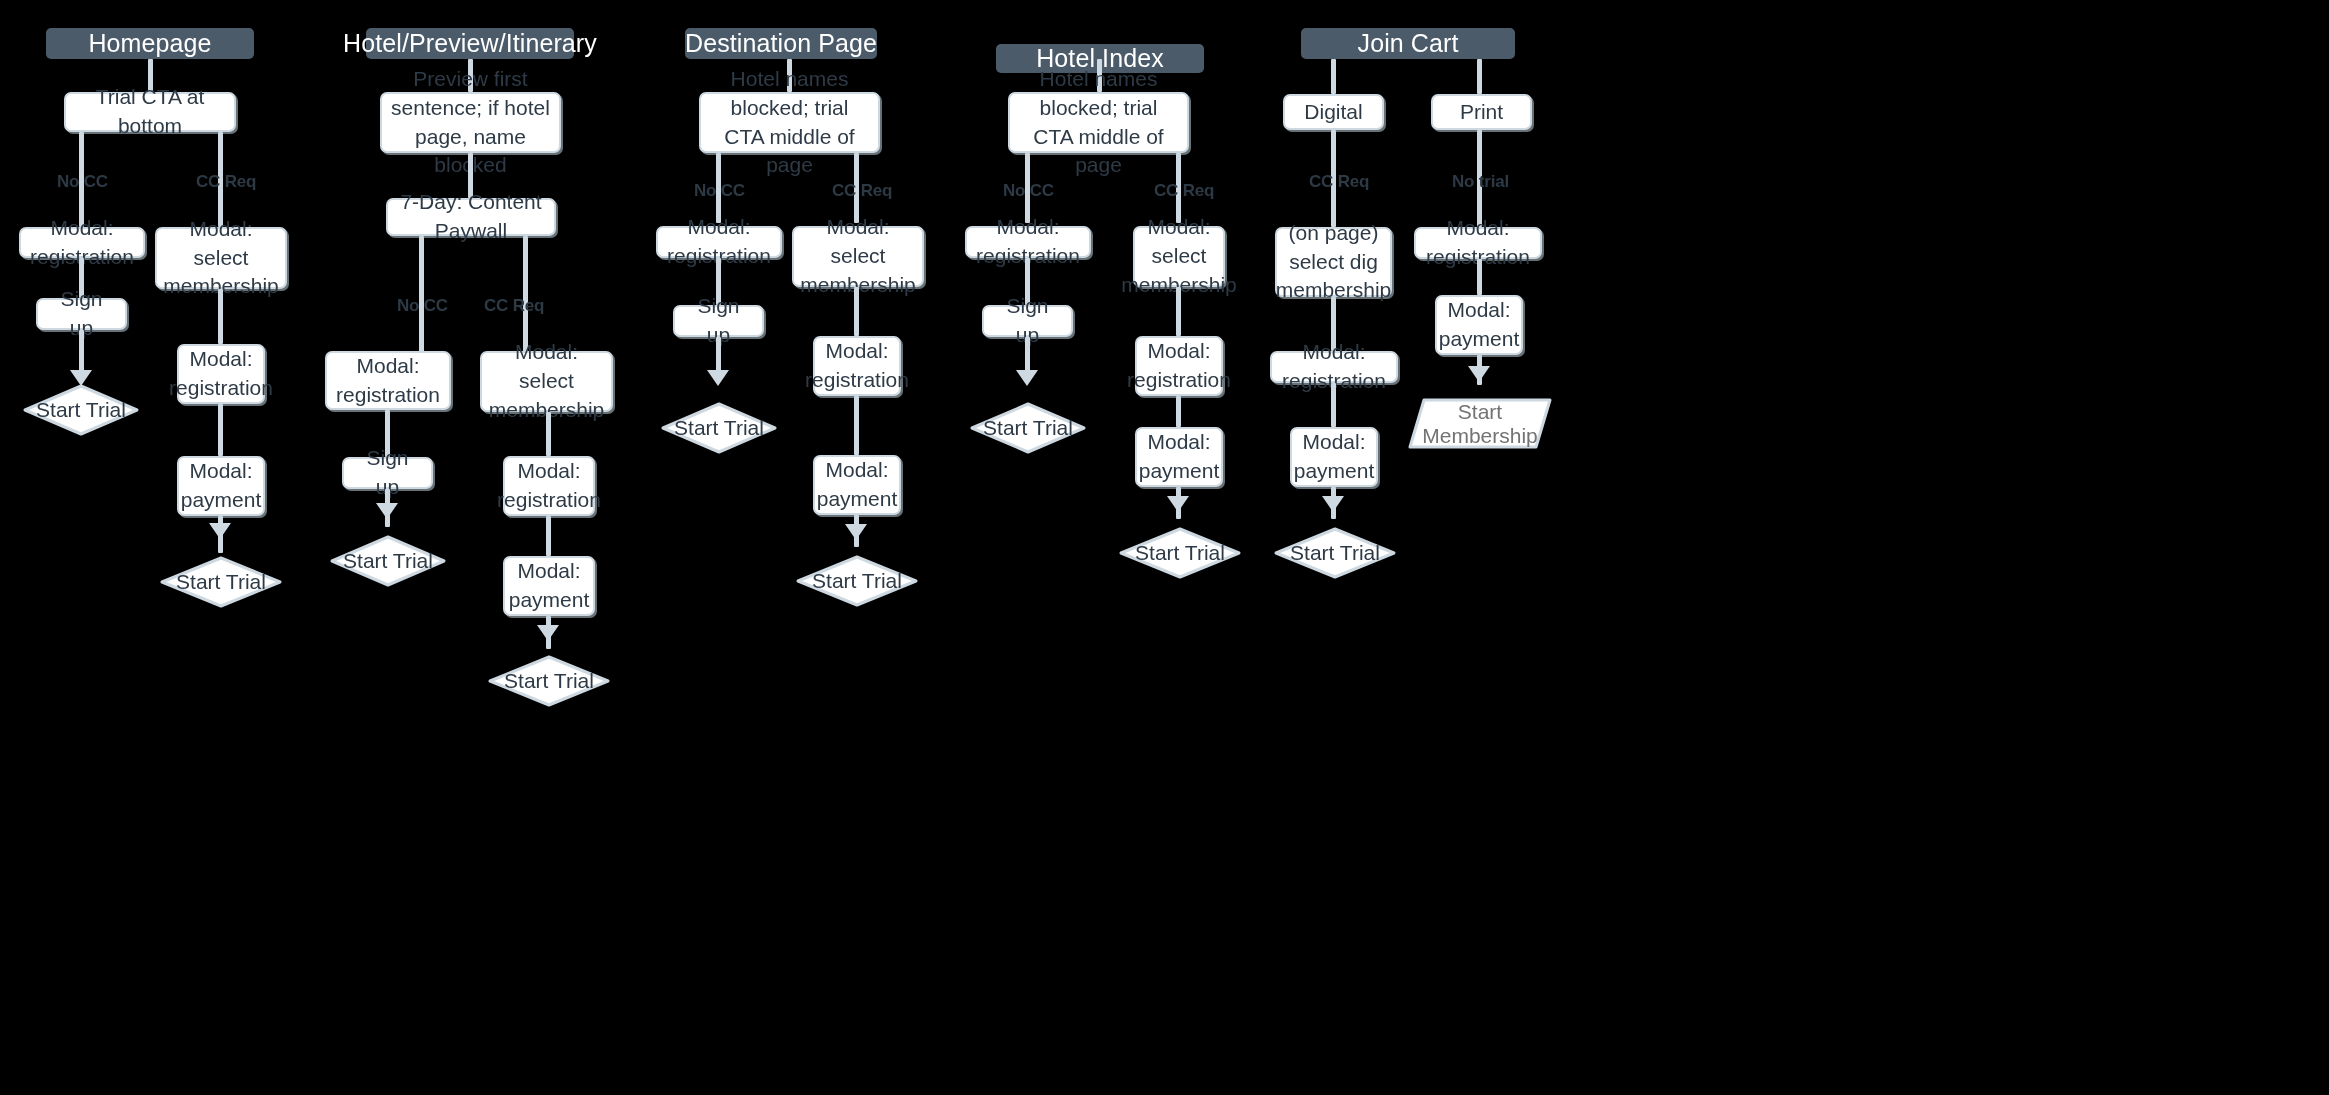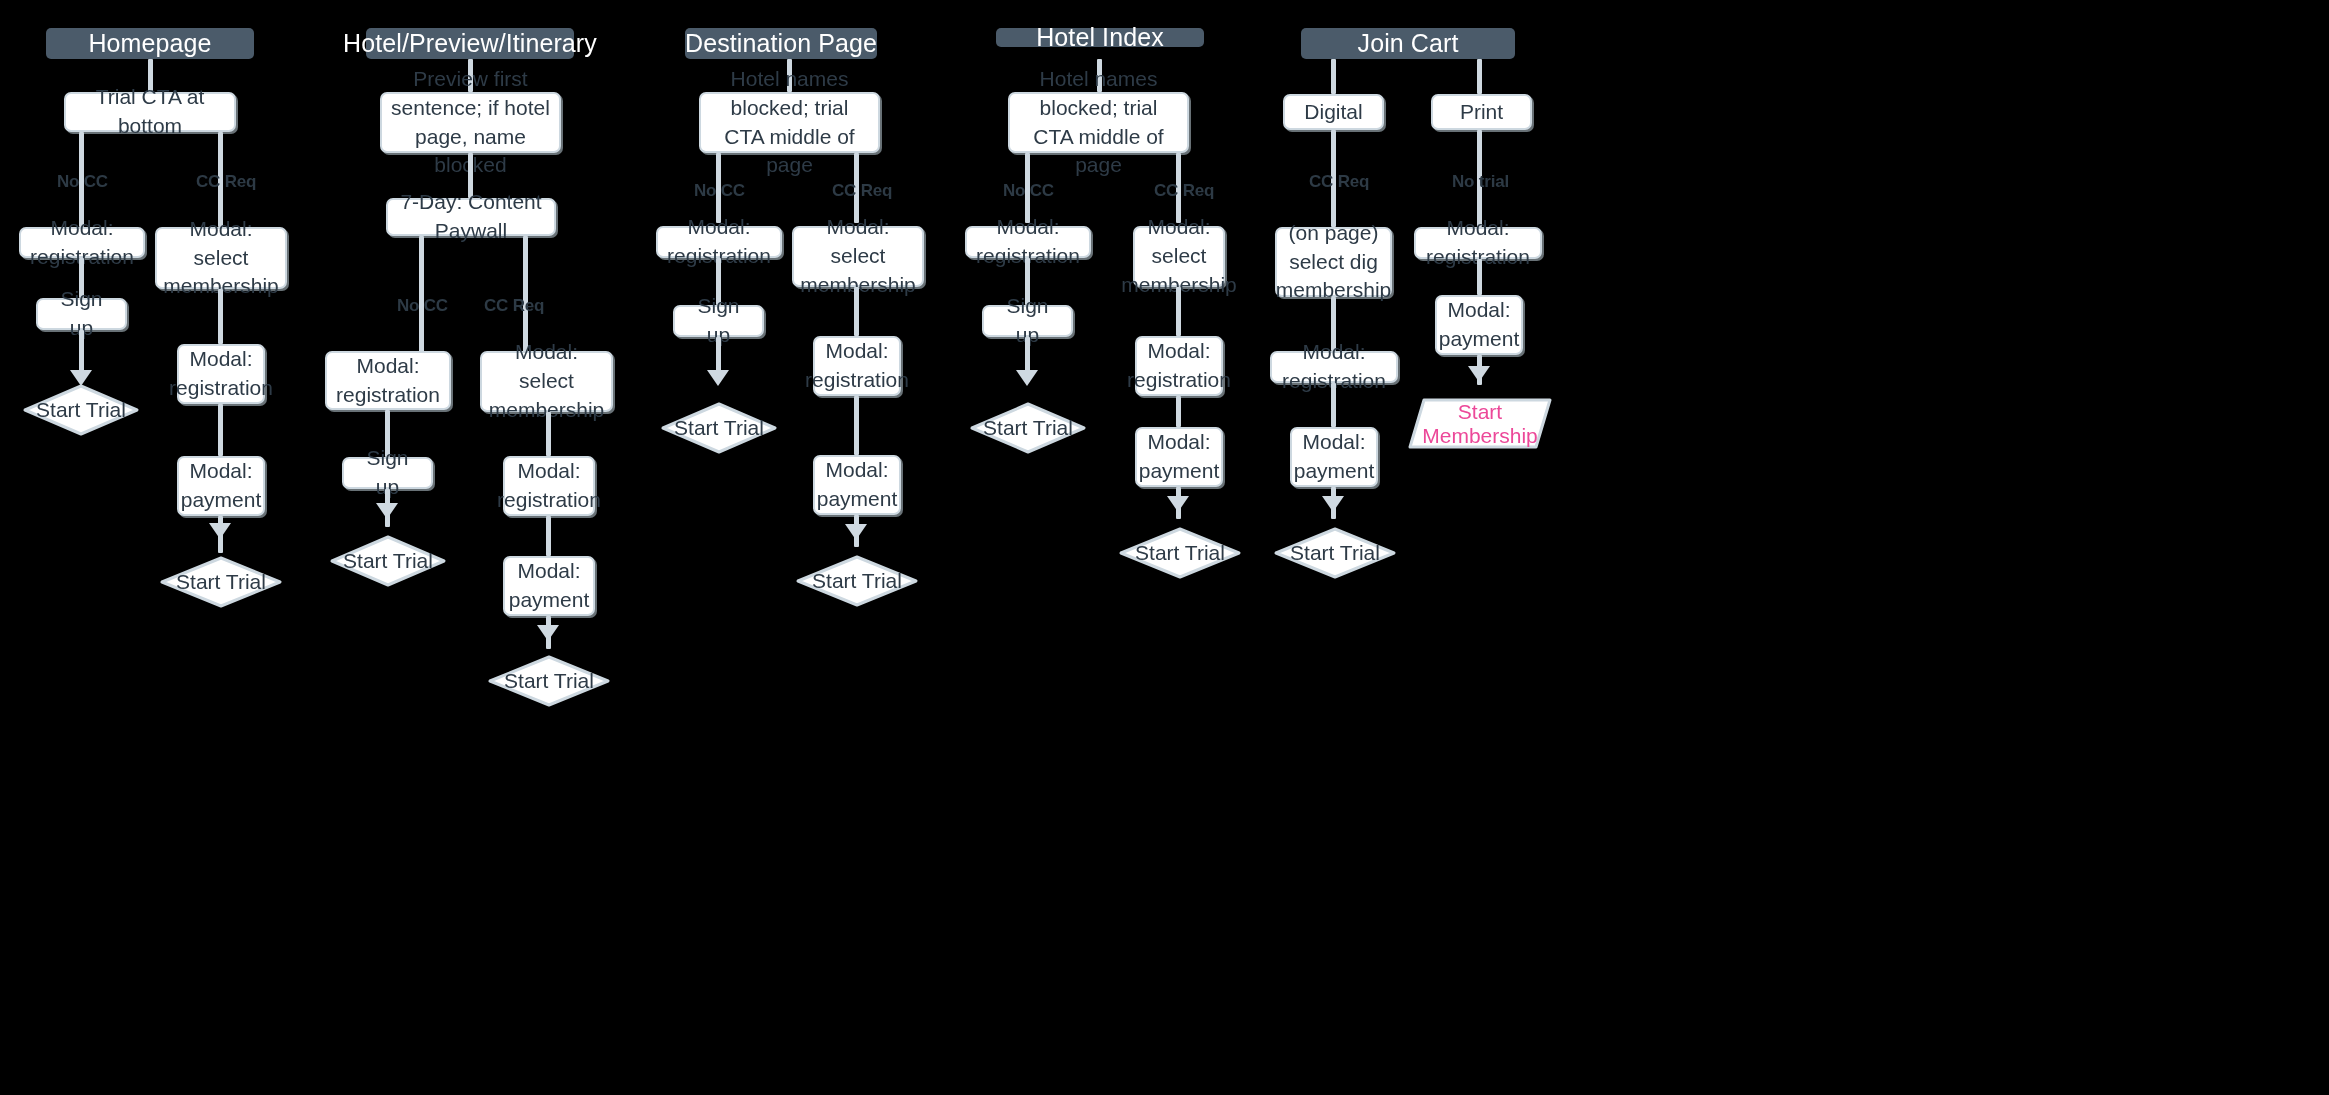--- a/index.html
+++ b/index.html
@@ -72,21 +72,21 @@
   .parallelogram {
     position: absolute;
   }
   .parallelogram .pshape { position: absolute; inset: 0; }
   .parallelogram .plabel {
     position: absolute;
     inset: 0;
     display: flex;
     align-items: center;
     justify-content: center;
-    color: #ec4899;
+    color: #737373;
     font-size: 21px;
     text-align: center;
   }
 
   
   .edge {
     position: absolute;
     width: 5px;
     background: #cfd9e1;
     border-radius: 1px;
@@ -108,21 +108,21 @@
   }
 </style>
 </head>
 <body>
 
 <div id="canvas">
 
   <div class="lane-header" style="left:46px;  top:28px; width:208px; height:31px;">Homepage</div>
   <div class="lane-header" style="left:366px; top:28px; width:208px; height:31px;">Hotel/Preview/Itinerary</div>
   <div class="lane-header" style="left:685px; top:28px; width:192px; height:31px;">Destination Page</div>
-  <div class="lane-header" style="left:996px; top:28px; width:208px; height:19px;">Hotel Index</div>
+  <div class="lane-header" style="left:996px; top:44px; width:208px; height:29px;">Hotel Index</div>
   <div class="lane-header" style="left:1293px;top:28px; width:214px; height:31px;margin-left:8px;">Join Cart</div>
 
   <div class="edge" style="left:148px; top:59px; height:33px;"></div>
 
   <div class="node" style="left:64px; top:92px; width:172px; height:40px;">Trial CTA at bottom</div>
 
   <div class="edge" style="left:79px; top:132px; height:95px;"></div>
   <div class="edge-label" style="left:57px; top:172px;">No CC</div>
   <div class="node" style="left:19px; top:227px; width:126px; height:31px;">Modal: registration</div>
   <div class="edge" style="left:79px; top:258px; height:40px;"></div>

